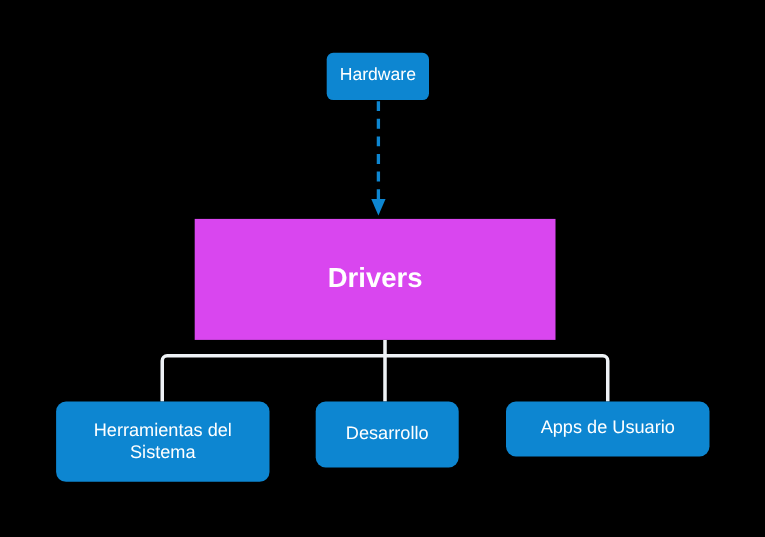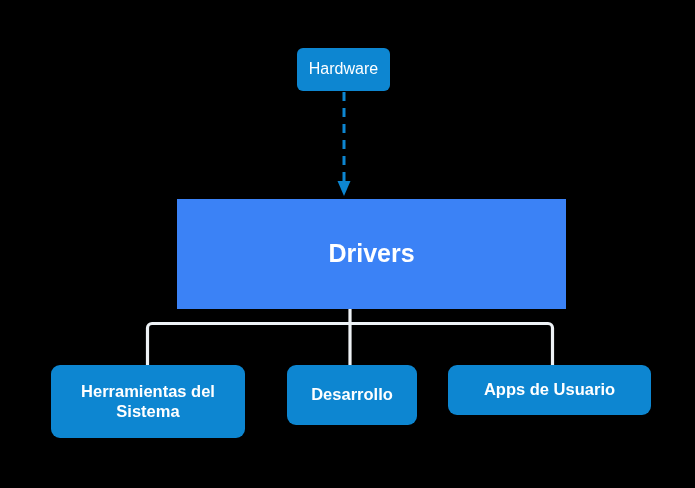--- a/index.html
+++ b/index.html
@@ -38,56 +38,56 @@
     height: 43px;
     background: #0d86d1;
     border-radius: 6px;
     font-size: 16px;
     font-weight: 400;
   }
 
   .node-drivers {
     left: 177px;
     top: 199px;
-    width: 389px;
+    width: 328px;
     height: 110px;
-    background: #3b82f6;
+    background: #d946ef;
     border-radius: 0px;
     font-size: 25px;
     font-weight: bold;
     flex-direction: row;
     padding: 0 8px;
   }
   .node-drivers .line1 { display: block; }
   .node-drivers .line2 { display: block; }
 
   .node-child {
     background: #0d86d1;
     border-radius: 9px;
     font-size: 16.5px;
-    font-weight: bold;
+    font-weight: normal;
     padding: 0 10px;
   }
 
   .node-tools {
     left: 51px;
     top: 365px;
     width: 194px;
     height: 73px;
   }
   .node-dev {
     left: 287px;
     top: 365px;
     width: 130px;
     height: 60px;
   }
   .node-apps {
-    left: 448px;
+    left: 460px;
     top: 365px;
-    width: 203px;
+    width: 185px;
     height: 50px;
   }
 
   
   .connectors {
     position: absolute;
     left: 0;
     top: 0;
     width: 695px;
     height: 488px;

